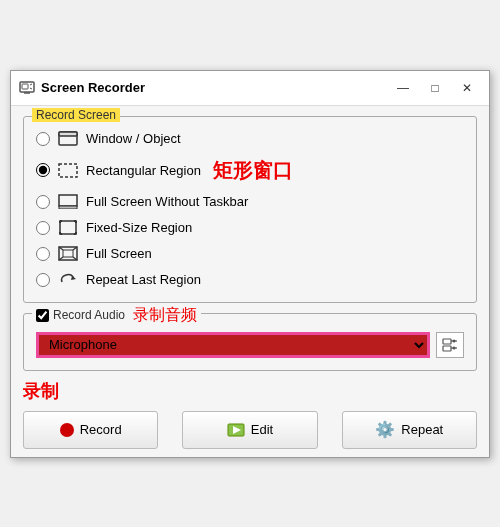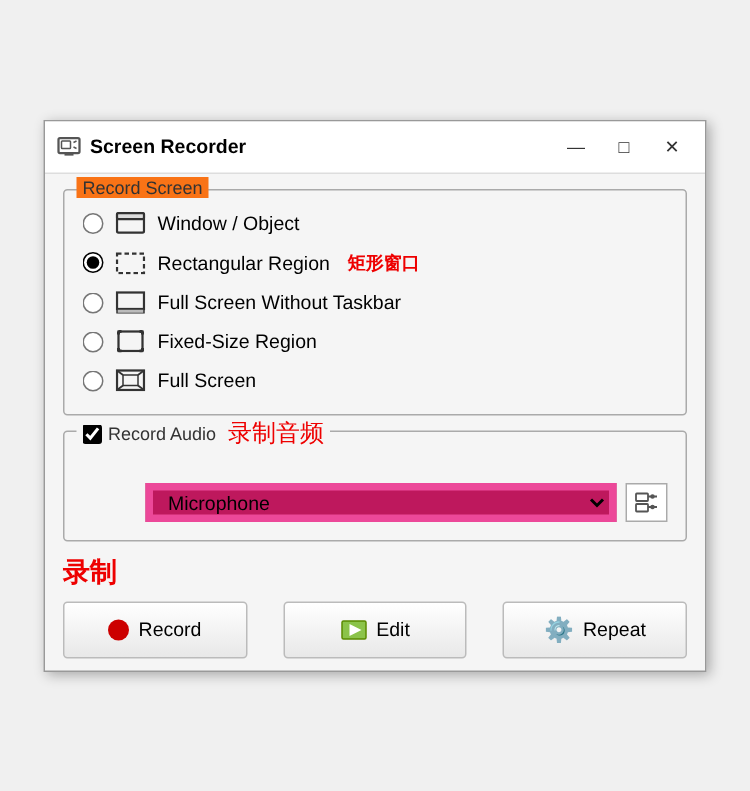--- a/index.html
+++ b/index.html
@@ -8,21 +8,21 @@
       font-size: 13px;
       background: #f0f0f0;
       display: flex;
       justify-content: center;
       align-items: center;
       width: 500px;
       height: 527px;
       overflow: hidden;
     }
     .window {
-      width: 442px;
+      width: 480px;
       background: #f5f5f5;
       border: 1px solid #999;
       box-shadow: 2px 2px 8px rgba(0,0,0,0.3);
     }
     .title-bar {
       background: #ffffff;
       border-bottom: 1px solid #ddd;
       padding: 6px 8px;
       display: flex;
       align-items: center;
@@ -72,21 +72,21 @@
       border: 1px solid #aaa;
       border-radius: 3px;
       padding: 8px 12px 12px 12px;
       margin-bottom: 10px;
       position: relative;
     }
     .group-label {
       position: absolute;
       top: -9px;
       left: 8px;
-      background: #f97316;
+      background: #fde047;
       padding: 0 4px;
       font-size: 12px;
       color: #333;
     }
     .radio-group {
       display: flex;
       flex-direction: column;
       gap: 6px;
       margin-top: 4px;
     }
@@ -111,29 +111,29 @@
       align-items: center;
       justify-content: center;
       flex-shrink: 0;
     }
     .radio-label {
       font-size: 13px;
       color: #000;
     }
     .annotation-red {
       color: #e00;
-      font-size: 12px;
+      font-size: 20px;
       font-weight: bold;
       margin-left: 4px;
     }
     
     .audio-group {
       border: 1px solid #aaa;
       border-radius: 3px;
-      padding: 24px 12px 12px 12px;
+      padding: 8px 12px 12px 12px;
       margin-bottom: 8px;
       position: relative;
     }
     .audio-group-label {
       position: absolute;
       top: -9px;
       left: 8px;
       background: #f5f5f5;
       padding: 0 4px;
       display: flex;
@@ -158,27 +158,26 @@
     }
     .dropdown-row {
       display: flex;
       align-items: center;
       gap: 6px;
       margin-top: 10px;
     }
     .dropdown-select {
       flex: 1;
       height: 26px;
-      border: 5px solid #ec4899;
-      background: #be185d;
+      border: 3px solid #ec4899;
+      background: #b91c1c;
       padding: 0 6px;
       font-size: 13px;
       cursor: pointer;
       appearance: auto;
-      margin-left: 42px;
     }
     .audio-settings-btn {
       width: 28px;
       height: 26px;
       border: 1px solid #aaa;
       background: white;
       cursor: pointer;
       display: flex;
       align-items: center;
       justify-content: center;
@@ -322,20 +321,30 @@
               <line x1="5" y1="4" x2="1" y2="1" stroke="#333" stroke-width="1.2"></line>
               <line x1="15" y1="4" x2="19" y2="1" stroke="#333" stroke-width="1.2"></line>
               <line x1="5" y1="11" x2="1" y2="14" stroke="#333" stroke-width="1.2"></line>
               <line x1="15" y1="11" x2="19" y2="14" stroke="#333" stroke-width="1.2"></line>
               <rect x="5" y="4" width="10" height="7" fill="none" stroke="#333" stroke-width="1"></rect>
             </svg>
           </div>
           <span class="radio-label">Full Screen</span>
         </label>
 
+        <label class="radio-item">
+          <input type="radio" class="radio-input" name="capture" style="">
+          <div class="radio-icon">
+            <svg width="20" height="15" viewBox="0 0 20 15">
+              <path d="M4 10 Q2 5 8 3 Q14 1 16 7" fill="none" stroke="#333" stroke-width="1.5"></path>
+              <polygon points="14,4 18,7 13,8" fill="#333"></polygon>
+            </svg>
+          </div>
+          <span class="radio-label">Repeat Last Region</span>
+        </label>
 
       </div>
     </div>
 
     <div class="audio-group">
       <div class="audio-group-label">
         <input type="checkbox" class="checkbox-input" checked="" style="">
         <span class="audio-label-text">Record Audio</span>
         <span class="audio-annotation">录制音频</span>
       </div>

